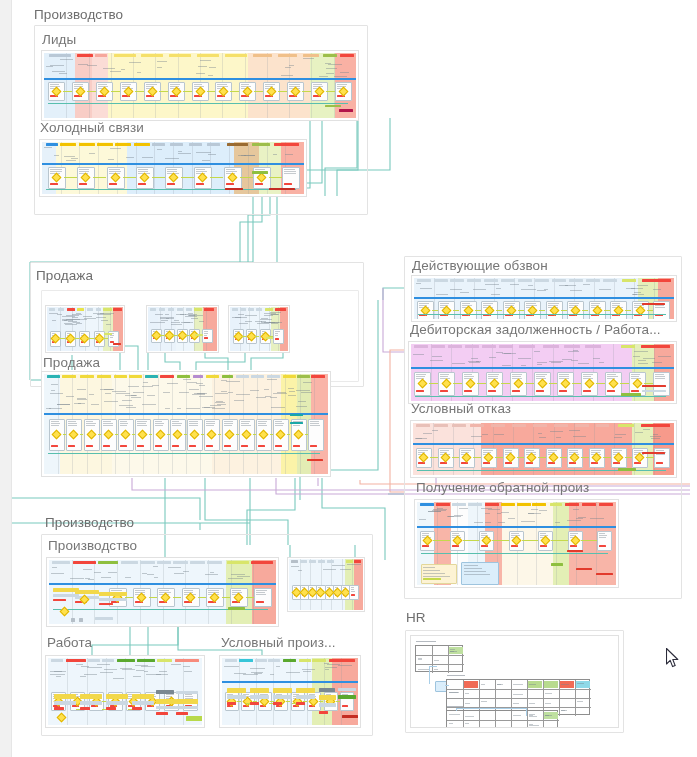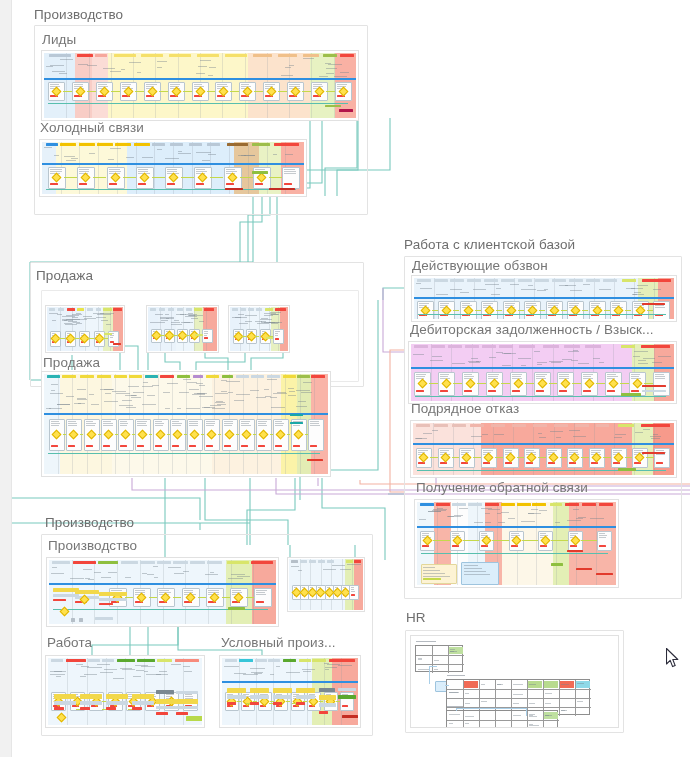--- a/index.html
+++ b/index.html
@@ -893,21 +893,20 @@
         <div class="txtline" style="left: 265.5px; top: 49px; width: 9px;"></div>
         <div class="txtline" style="left: 265.5px; top: 51px; width: 10px;"></div>
         <div class="chip" style="left: 265.5px; top: 71px; width: 7.7px; height: 2px; background: rgb(242, 70, 60);"></div>
         <div class="tealbar" style="left: 4px; right: 6px; width: 272px; top: 79px; background: rgb(88, 191, 174);"></div>
         <div class="chip" style="left: 246px; top: 40px; width: 13px; height: 2.2px; background: rgb(26, 167, 167);"></div>
         <div class="chip" style="left: 246px; top: 48px; width: 13px; height: 2.2px; background: rgb(26, 167, 167);"></div>
         <div class="chip" style="left: 263px; top: 85px; width: 16px; height: 2.4px; background: rgb(226, 58, 44);"></div>
       </div>
   </div>
 
-  <div class="group-title" style="left:404px;top:237px;">Работа с клиентской базой</div>
   <div class="group-box" style="left:404px;top:256px;width:278px;height:343px;"></div>
 
   <div class="sub-title" style="left:412px;top:258px;">Действующие обзвон</div>
   <div class="card" style="left:411px;top:275px;width:266px;height:47px;">
     <div class="thumb" id="t-ac" style="inset: 2px; background: rgb(233, 243, 251);">
         <div class="lane" style="left: 0px; width: 224px; background: rgb(233, 243, 251);"></div>
         <div class="lane" style="left: 224px; width: 20px; background: rgb(229, 239, 185);"></div>
         <div class="lane" style="left: 244px; width: 17px; background: rgb(247, 169, 156);"></div>
         <div class="vsep" style="left: 20px;"></div>
         <div class="vsep" style="left: 40px;"></div>
@@ -1042,21 +1041,21 @@
         <div class="node" style="left: 239px; top: 23px; width: 15px; height: 17px;"></div>
         <div class="txtline" style="left: 240.5px; top: 25px; width: 9px;"></div>
         <div class="txtline" style="left: 240.5px; top: 27px; width: 9px;"></div>
         <div class="txtline" style="left: 240.5px; top: 29px; width: 10px;"></div>
         <div class="chip" style="left: 240.5px; top: 36px; width: 8.25px; height: 2px; background: rgb(242, 70, 60);"></div>
         <div class="tealbar" style="left: 4px; right: 6px; width: 248px; top: 36px; background: rgb(88, 191, 174);"></div>
         <div class="chip" style="left: 228px; top: 25px; width: 23px; height: 2.4px; background: rgb(226, 58, 44);"></div>
       </div>
   </div>
 
-  <div class="sub-title" style="left:410px;top:322px;">Дебиторская задолженность / Взыск...</div>
+  <div class="sub-title" style="left:410px;top:322px;">Дебиторская задолженность / Работа...</div>
   <div class="card" style="left:408px;top:341px;width:269px;height:63px;">
     <div class="thumb" id="t-rc" style="inset: 2px; background: rgb(243, 205, 243);">
         <div class="lane" style="left: 0px; width: 221px; background: rgb(243, 205, 243);"></div>
         <div class="lane" style="left: 221px; width: 22px; background: rgb(229, 239, 185);"></div>
         <div class="lane" style="left: 243px; width: 20px; background: rgb(247, 169, 156);"></div>
         <div class="vsep" style="left: 20px;"></div>
         <div class="vsep" style="left: 40px;"></div>
         <div class="vsep" style="left: 61px;"></div>
         <div class="vsep" style="left: 81px;"></div>
         <div class="vsep" style="left: 101px;"></div>
@@ -1189,21 +1188,21 @@
         <div class="txtline" style="left: 243.5px; top: 32px; width: 10px;"></div>
         <div class="txtline" style="left: 243.5px; top: 34px; width: 10px;"></div>
         <div class="chip" style="left: 243.5px; top: 46px; width: 8.25px; height: 2px; background: rgb(242, 70, 60);"></div>
         <div class="tealbar" style="left: 4px; right: 6px; width: 251px; top: 52px; background: rgb(88, 191, 174);"></div>
         <div class="chip" style="left: 210px; top: 49px; width: 20px; height: 2.6px; background: rgb(142, 191, 63);"></div>
         <div class="chip" style="left: 231px; top: 41px; width: 24px; height: 2.4px; background: rgb(226, 58, 44);"></div>
         <div class="chip" style="left: 231px; top: 46px; width: 24px; height: 2.4px; background: rgb(203, 216, 226);"></div>
       </div>
   </div>
 
-  <div class="sub-title" style="left:411px;top:401px;">Подрядное отказ</div>
+  <div class="sub-title" style="left:411px;top:401px;">Условный отказ</div>
   <div class="card" style="left:410px;top:420px;width:267px;height:58px;">
     <div class="thumb" id="t-cr" style="inset: 2px; background: rgb(247, 169, 156);">
         <div class="lane" style="left: 0px; width: 68px; background: rgb(251, 226, 220);"></div>
         <div class="lane" style="left: 68px; width: 151px; background: rgb(248, 169, 156);"></div>
         <div class="lane" style="left: 219px; width: 21px; background: rgb(229, 239, 185);"></div>
         <div class="lane" style="left: 240px; width: 21px; background: rgb(247, 154, 139);"></div>
         <div class="vsep" style="left: 20px;"></div>
         <div class="vsep" style="left: 40px;"></div>
         <div class="vsep" style="left: 60px;"></div>
         <div class="vsep" style="left: 80px;"></div>
@@ -1329,21 +1328,21 @@
         <div class="txtline" style="left: 242.5px; top: 27px; width: 8px;"></div>
         <div class="txtline" style="left: 242.5px; top: 29px; width: 10px;"></div>
         <div class="txtline" style="left: 242.5px; top: 31px; width: 9px;"></div>
         <div class="chip" style="left: 242.5px; top: 39px; width: 7.7px; height: 2px; background: rgb(242, 70, 60);"></div>
         <div class="tealbar" style="left: 4px; right: 6px; width: 249px; top: 47px; background: rgb(88, 191, 174);"></div>
         <div class="chip" style="left: 205px; top: 45px; width: 18px; height: 2.6px; background: rgb(142, 191, 63);"></div>
         <div class="chip" style="left: 229px; top: 29px; width: 23px; height: 2.4px; background: rgb(226, 58, 44);"></div>
       </div>
   </div>
 
-  <div class="sub-title" style="left:416px;top:480px;">Получение обратной связи</div>
+  <div class="sub-title" style="left:416px;top:480px;">Получение обратной произ</div>
   <div class="card" style="left:414px;top:499px;width:205px;height:89px;">
     <div class="thumb" id="t-fb" style="inset: 2px; background: rgb(253, 247, 232);">
         <div class="lane" style="left: 0px; width: 17px; background: rgb(238, 246, 251);"></div>
         <div class="lane" style="left: 17px; width: 17px; background: rgb(248, 181, 168);"></div>
         <div class="lane" style="left: 34px; width: 17px; background: rgb(253, 253, 253);"></div>
         <div class="lane" style="left: 51px; width: 17px; background: rgb(238, 246, 251);"></div>
         <div class="lane" style="left: 68px; width: 17px; background: rgb(248, 181, 168);"></div>
         <div class="lane" style="left: 85px; width: 17px; background: rgb(253, 247, 232);"></div>
         <div class="lane" style="left: 102px; width: 17px; background: rgb(253, 247, 232);"></div>
         <div class="lane" style="left: 119px; width: 17px; background: rgb(253, 247, 232);"></div>

